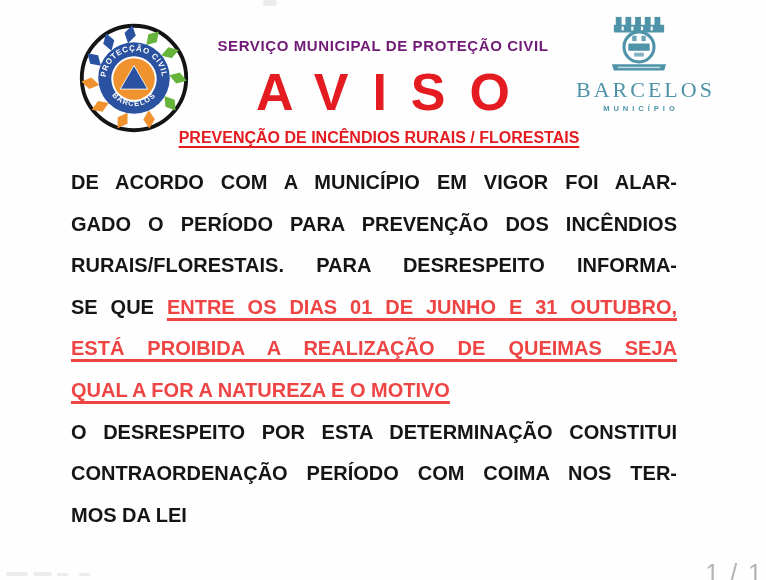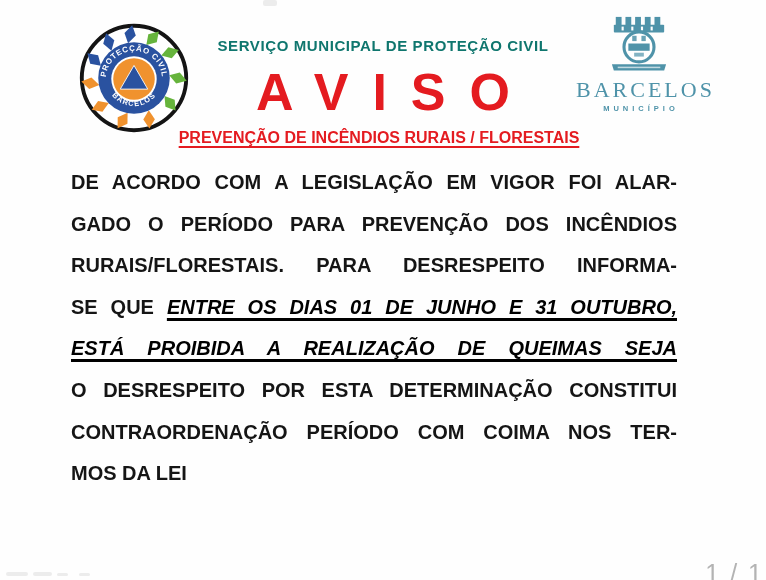--- a/index.html
+++ b/index.html
@@ -4,21 +4,21 @@
 <style>
   html,body{margin:0;padding:0;}
   body{background:#fff;}
   #page{
     position:relative;width:766px;height:580px;background:#fefefe;
     overflow:hidden;font-family:"Liberation Sans", sans-serif;
   }
   
   .dept{
     position:absolute;top:37px;left:0;right:0;text-align:center;
-    font-size:15px;font-weight:bold;letter-spacing:.6px;color:#0f766e;
+    font-size:15px;font-weight:bold;letter-spacing:.6px;color:#701a75;
   }
   .aviso{
     position:absolute;top:66px;left:0;right:0;text-align:center;
     font-size:52px;line-height:1;font-weight:bold;color:#e41b20;
     letter-spacing:24px;text-indent:24px;
   }
   .subtitle{
     position:absolute;top:129px;left:0;right:8px;text-align:center;
     font-size:16px;font-weight:bold;color:#e41b20;
     text-decoration:underline;text-decoration-thickness:2px;text-underline-offset:3px;
@@ -37,22 +37,22 @@
     color:#4f93a9;letter-spacing:4px;margin-top:1px;text-indent:4px;text-align:center;
   }
   
   .notice{position:absolute;left:71px;top:162px;width:606px;color:#151515;}
   .line{
     height:41.6px;line-height:41.6px;font-size:20px;font-weight:bold;
     overflow:hidden;white-space:normal;
   }
   .line.j{text-align:justify;text-align-last:justify;}
   .seg-red{
-    color:#000000;text-decoration:underline;
-    text-decoration-thickness:3px;text-underline-offset:4px;font-style:italic;
+    color:#ef4444;text-decoration:underline;
+    text-decoration-thickness:3px;text-underline-offset:4px;
   }
   
   .page-indicator{
     position:absolute;top:559px;right:2px;font-size:25px;color:#b3b3b3;
     letter-spacing:2px;
   }
   .smudge{position:absolute;background:#ececec;border-radius:2px;}
 </style>
 </head>
 <body>
@@ -117,25 +117,26 @@
       <rect x="25" y="30.5" width="22" height="7.5" fill="#4f93a9"></rect>
       <rect x="31" y="40" width="10" height="4" fill="#4f93a9" opacity="0.7"></rect>
       <polygon points="8,52 64,52 62,58.5 10,58.5" fill="#4f93a9"></polygon>
       <rect x="14" y="54.4" width="44" height="1.6" fill="#ffffff" opacity="0.65"></rect>
     </svg>
     <div class="bc-word">BARCELOS</div>
     <div class="bc-sub">MUNICÍPIO</div>
   </div>
 
   <div class="notice">
-    <div class="line j"><span class="seg-black">DE ACORDO COM A LEGISLAÇÃO EM VIGOR FOI ALAR-</span></div>
+    <div class="line j"><span class="seg-black">DE ACORDO COM A MUNICÍPIO EM VIGOR FOI ALAR-</span></div>
     <div class="line j"><span class="seg-black">GADO O PERÍODO PARA PREVENÇÃO DOS INCÊNDIOS</span></div>
     <div class="line j"><span class="seg-black">RURAIS/FLORESTAIS. PARA DESRESPEITO INFORMA-</span></div>
     <div class="line j"><span class="seg-black">SE QUE </span><span class="seg-red">ENTRE OS DIAS 01 DE JUNHO E 31 OUTUBRO,</span></div>
     <div class="line j"><span class="seg-red">ESTÁ PROIBIDA A REALIZAÇÃO DE QUEIMAS SEJA</span></div>
+    <div class="line"><span class="seg-red">QUAL A FOR A NATUREZA E O MOTIVO</span></div>
     <div class="line j"><span class="seg-black">O DESRESPEITO POR ESTA DETERMINAÇÃO CONSTITUI</span></div>
     <div class="line j"><span class="seg-black">CONTRAORDENAÇÃO PERÍODO COM COIMA NOS TER-</span></div>
     <div class="line"><span class="seg-black">MOS DA LEI</span></div>
   </div>
 
   <div class="page-indicator">1 / 1</div>
 
   <div class="smudge" style="left:263px;top:0;width:14px;height:6px"></div>
   <div class="smudge" style="left:6px;top:572px;width:22px;height:4px"></div>
   <div class="smudge" style="left:33px;top:572px;width:19px;height:4px"></div>

